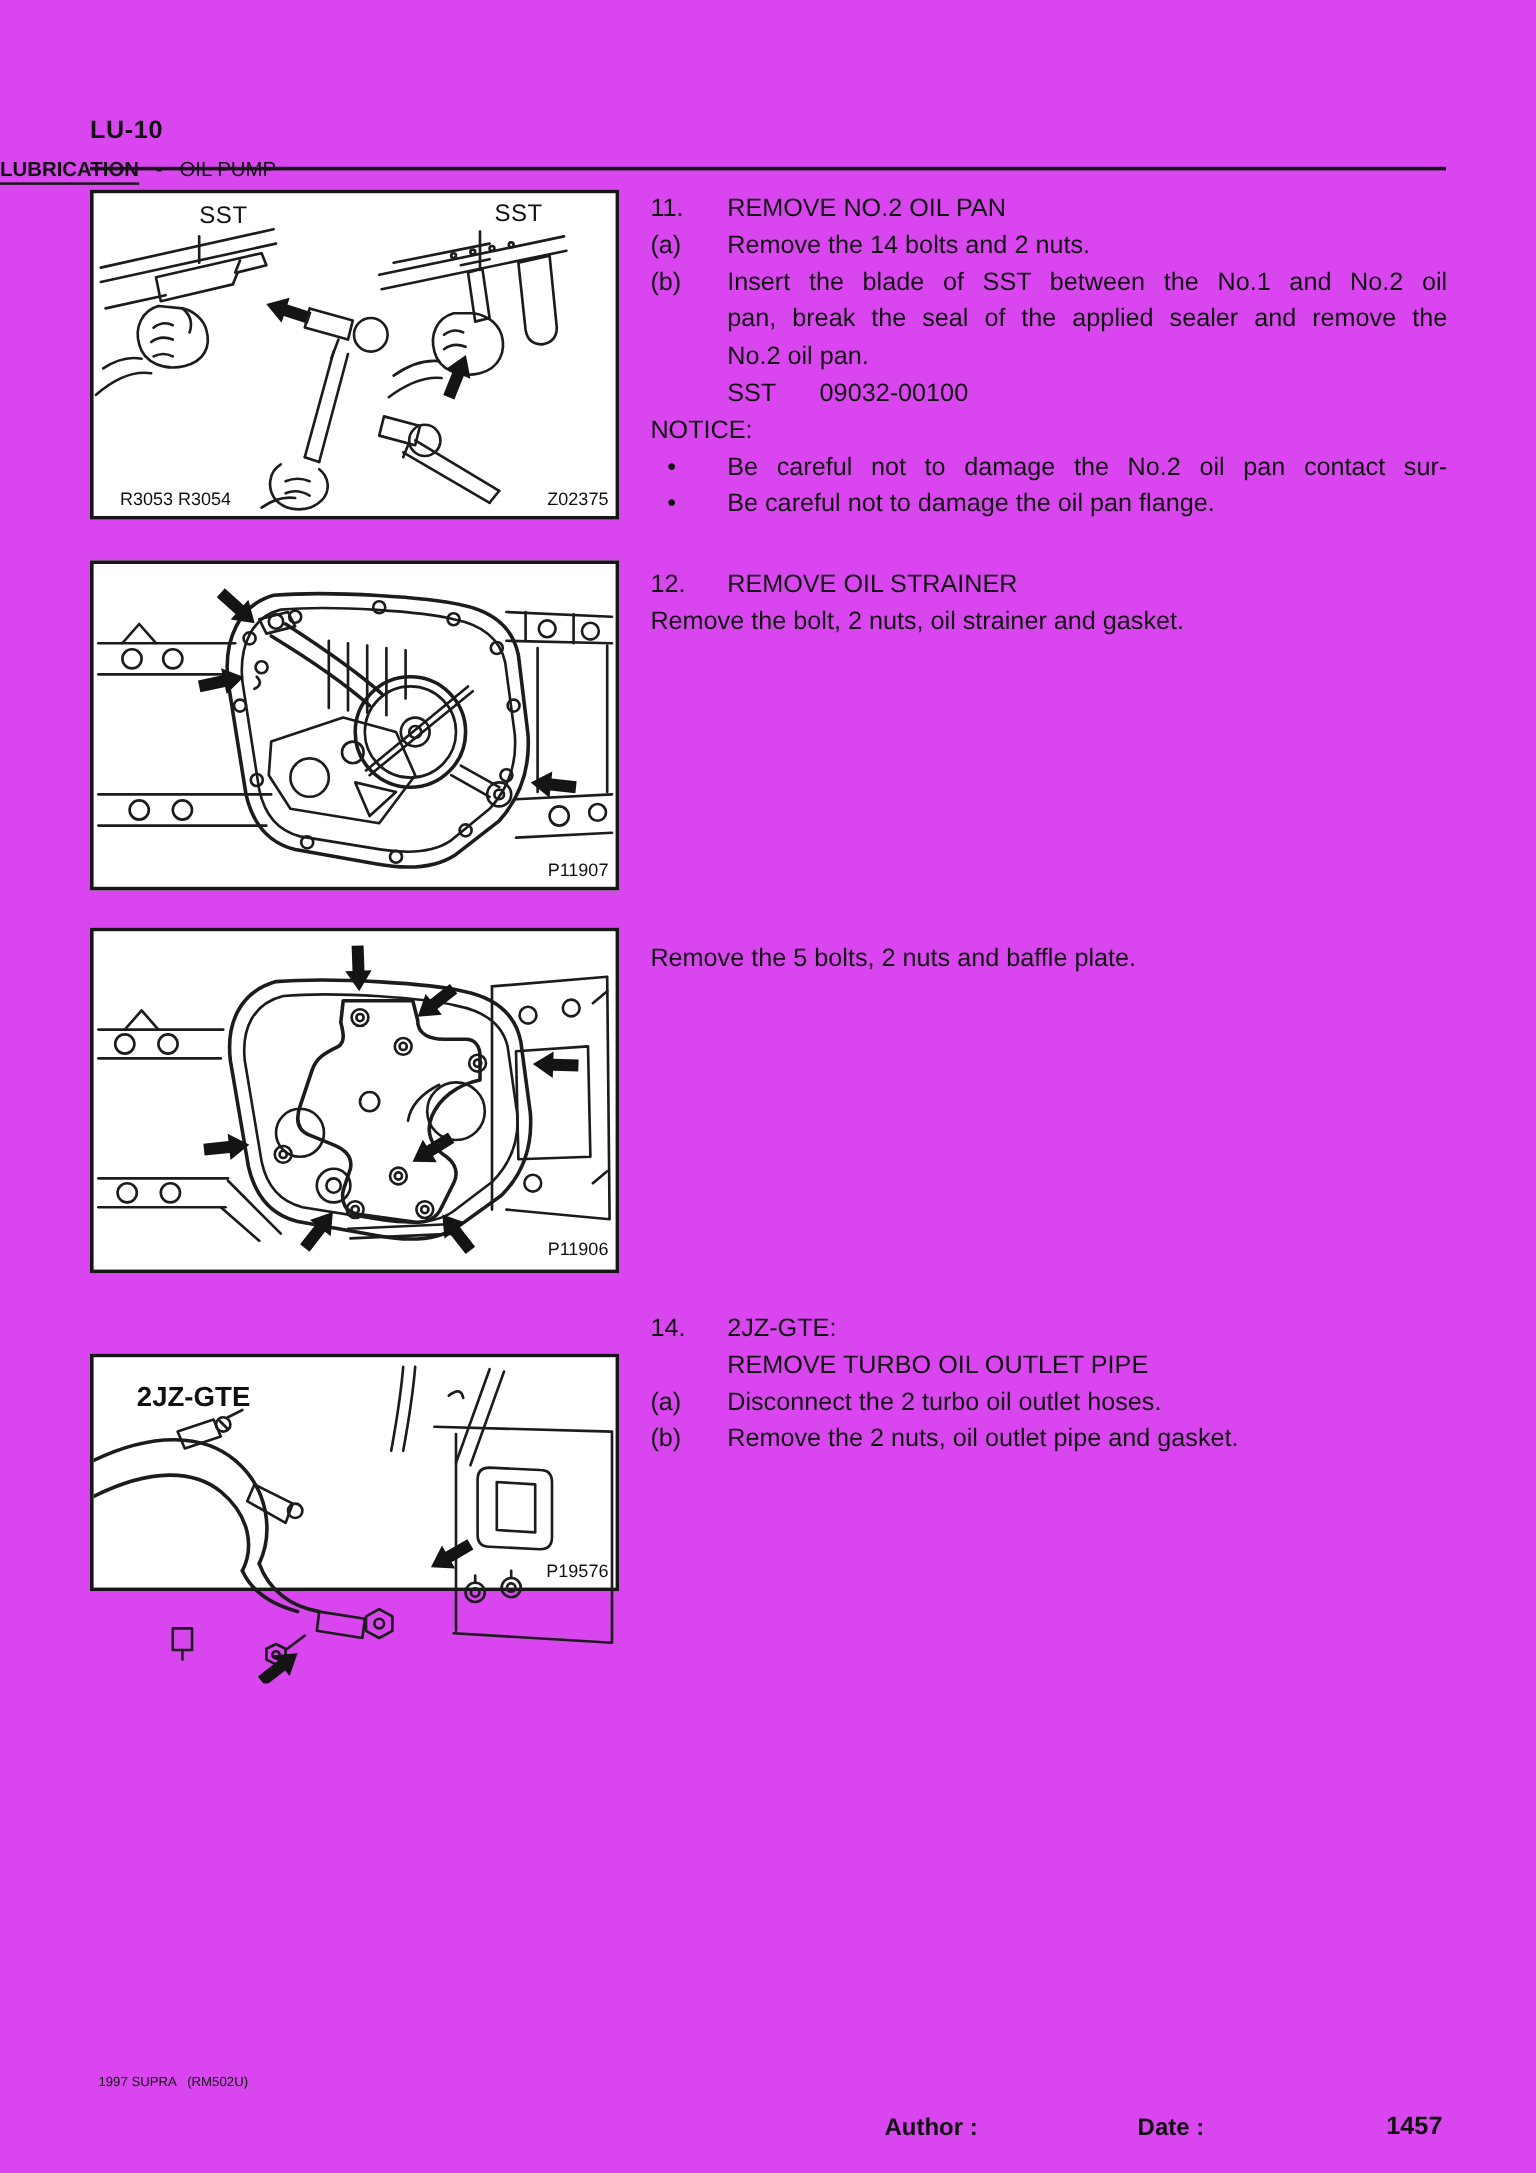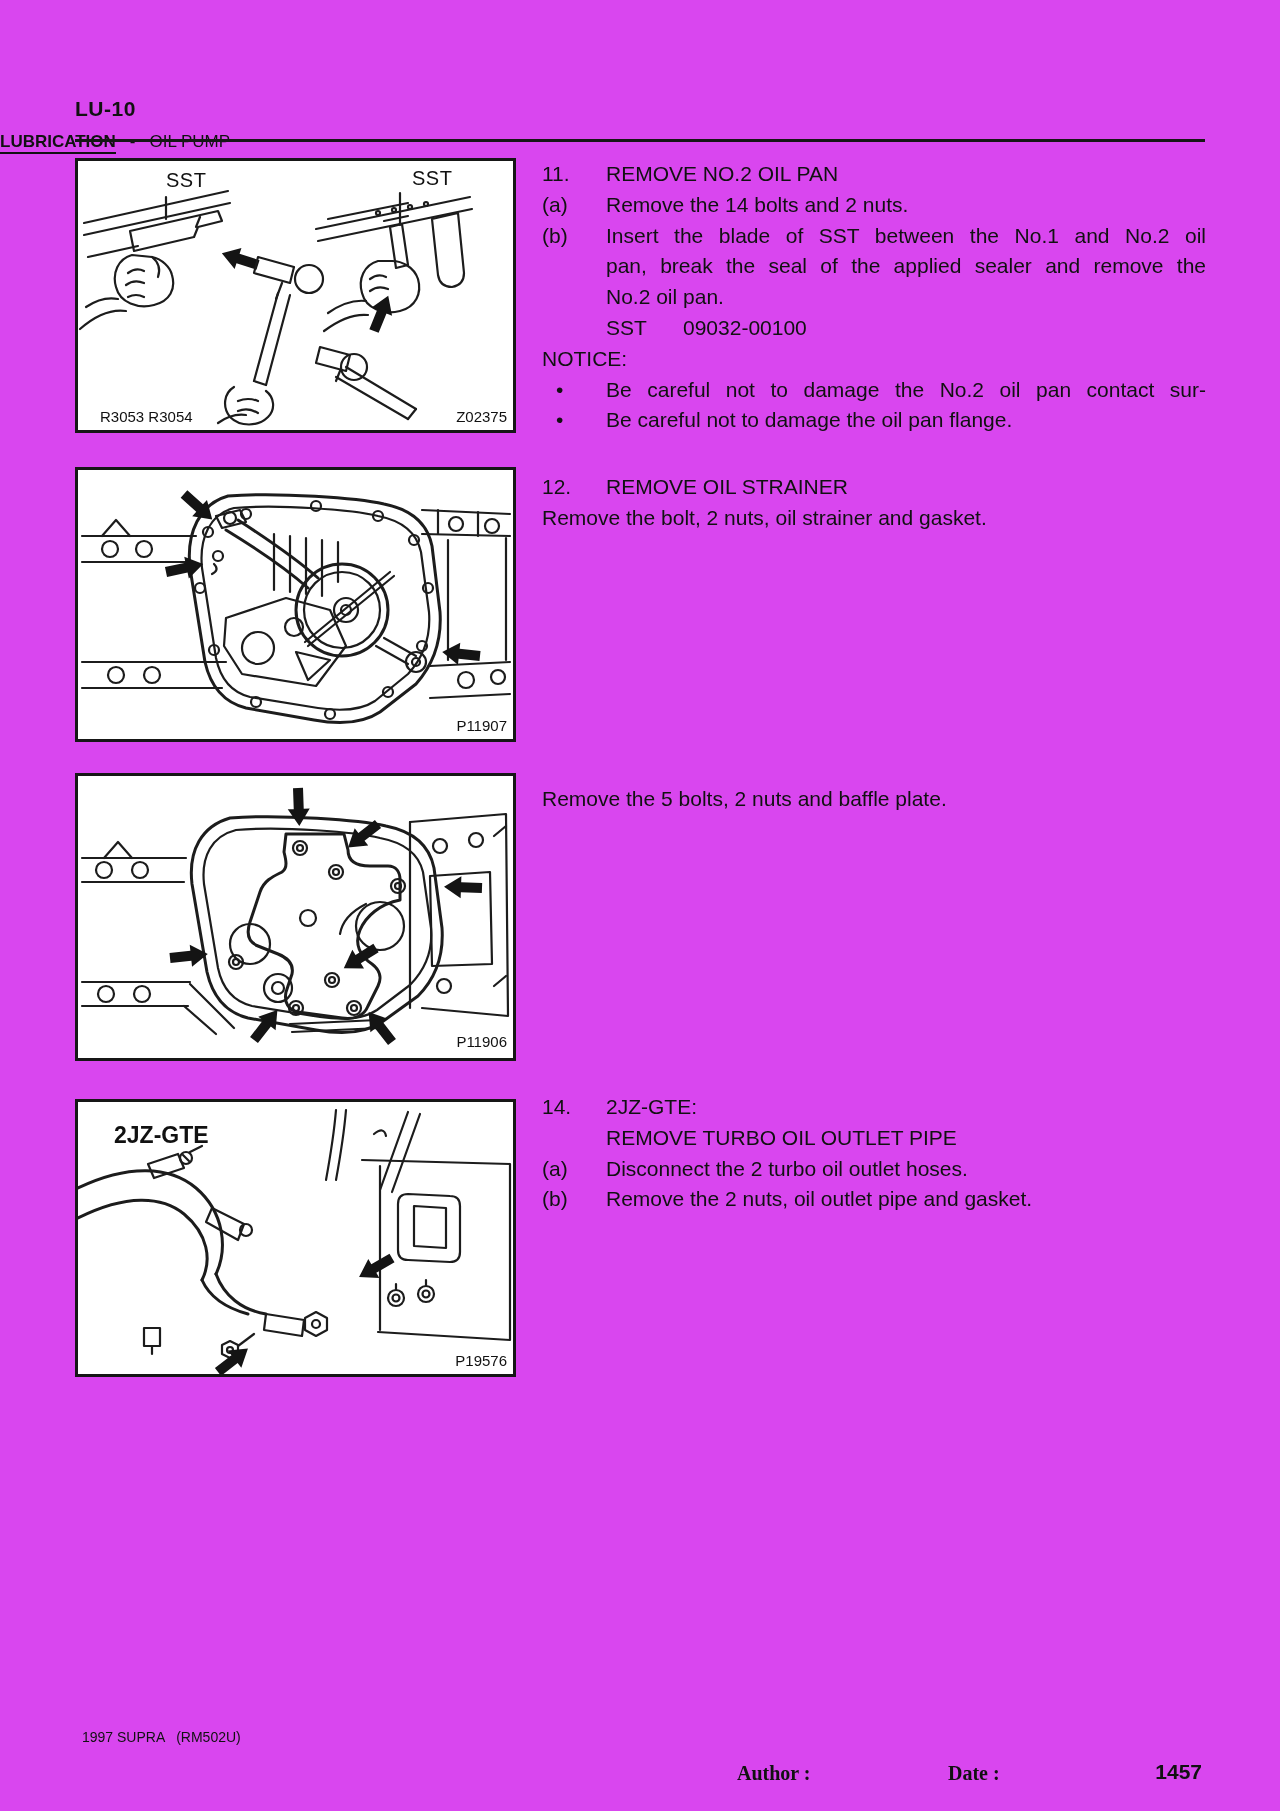--- a/index.html
+++ b/index.html
@@ -25,22 +25,22 @@
 
   .col{position:absolute;left:542px;width:664px}
   .row{display:flex;font-size:21px;line-height:30.8px}
   .cell{flex:none;width:64px}
   .txt{flex:1}
   .b{font-weight:normal}
   .jl{text-align:justify;text-align-last:justify}
   .bullet{padding-left:14px}
   .sstlbl{display:inline-block;width:77px}
 
-  .footmodel{left:82px;top:1729px;font-size:14px;white-space:pre}
-  .footserif{font-family:Liberation Serif, serif;font-weight:bold;font-size:20px}
+  .footmodel{left:82px;top:1729px;font-size:11px;white-space:pre}
+  .footserif{font-family:Liberation Sans, sans-serif;font-weight:bold;font-size:20px}
   .footauthor{left:737px;top:1762px}
   .footdate{left:948px;top:1762px}
   .footpage{right:78px;top:1760px;font-size:21px;font-weight:bold}
 </style>
 </head>
 <body>
 
 <div class="page">
 
   <div class="abs pagecode">LU-10</div>
@@ -253,21 +253,21 @@
       <path class="ar" transform="translate(300,48) rotate(142)" d="M0,-5 L21,-5 L21,-11 L38,0 L21,11 L21,5 L0,5 Z"></path>
       <path class="ar" transform="translate(404,112) rotate(182)" d="M0,-5 L21,-5 L21,-11 L38,0 L21,11 L21,5 L0,5 Z"></path>
       <path class="ar" transform="translate(92,182) rotate(-6)" d="M0,-5 L21,-5 L21,-11 L38,0 L21,11 L21,5 L0,5 Z"></path>
       <path class="ar" transform="translate(298,172) rotate(148)" d="M0,-5 L21,-5 L21,-11 L38,0 L21,11 L21,5 L0,5 Z"></path>
       <path class="ar" transform="translate(176,264) rotate(-52)" d="M0,-5 L21,-5 L21,-11 L38,0 L21,11 L21,5 L0,5 Z"></path>
       <path class="ar" transform="translate(314,266) rotate(-128)" d="M0,-5 L21,-5 L21,-11 L38,0 L21,11 L21,5 L0,5 Z"></path>
     </svg>
     <div class="figcode" style="right:6px;bottom:8px">P11906</div>
   </div>
 
-  <div class="fig" style="top:1099px;height:278px">
+  <div class="fig" style="top:1128px;height:198px">
     <svg width="435" height="272" viewBox="0 0 435 272">
 
       <path d="M258,8 C256,32 252,56 248,78"></path>
         <path d="M268,8 C266,32 262,56 258,78"></path>
       <path d="M330,10 L302,88"></path>
         <path d="M342,12 L314,90"></path>
       <path d="M296,32 q10,-8 12,2"></path>
       <path d="M284,58 L432,62 L432,238 L300,230"></path>
       <path d="M302,64 L302,228"></path>
       <path d="M330,92 Q320,92 320,102 L320,148 Q320,158 330,158 L372,160 Q382,160 382,150 L382,104 Q382,94 372,94 Z"></path>

